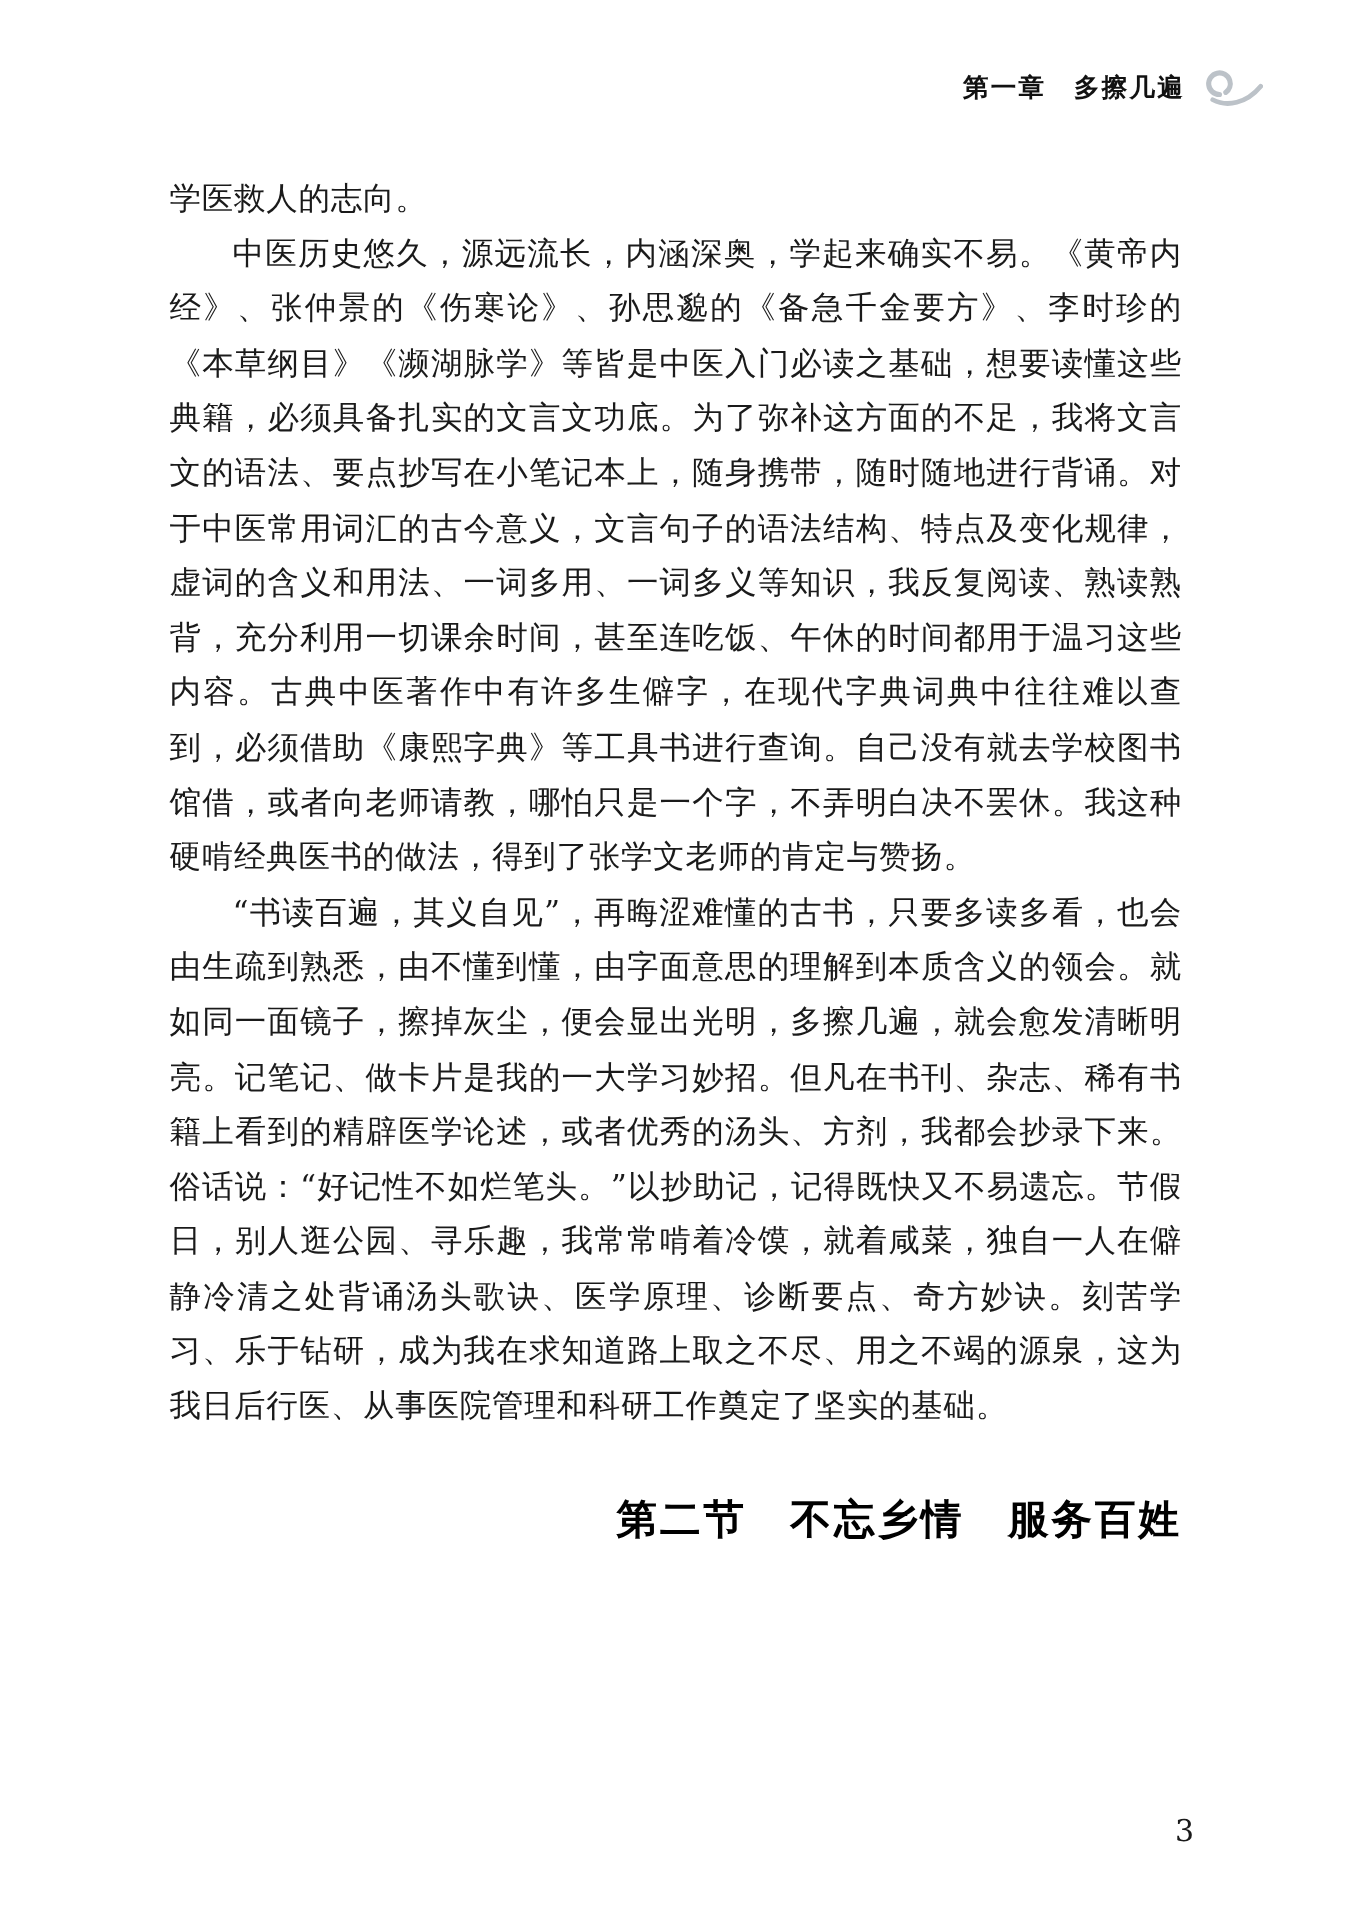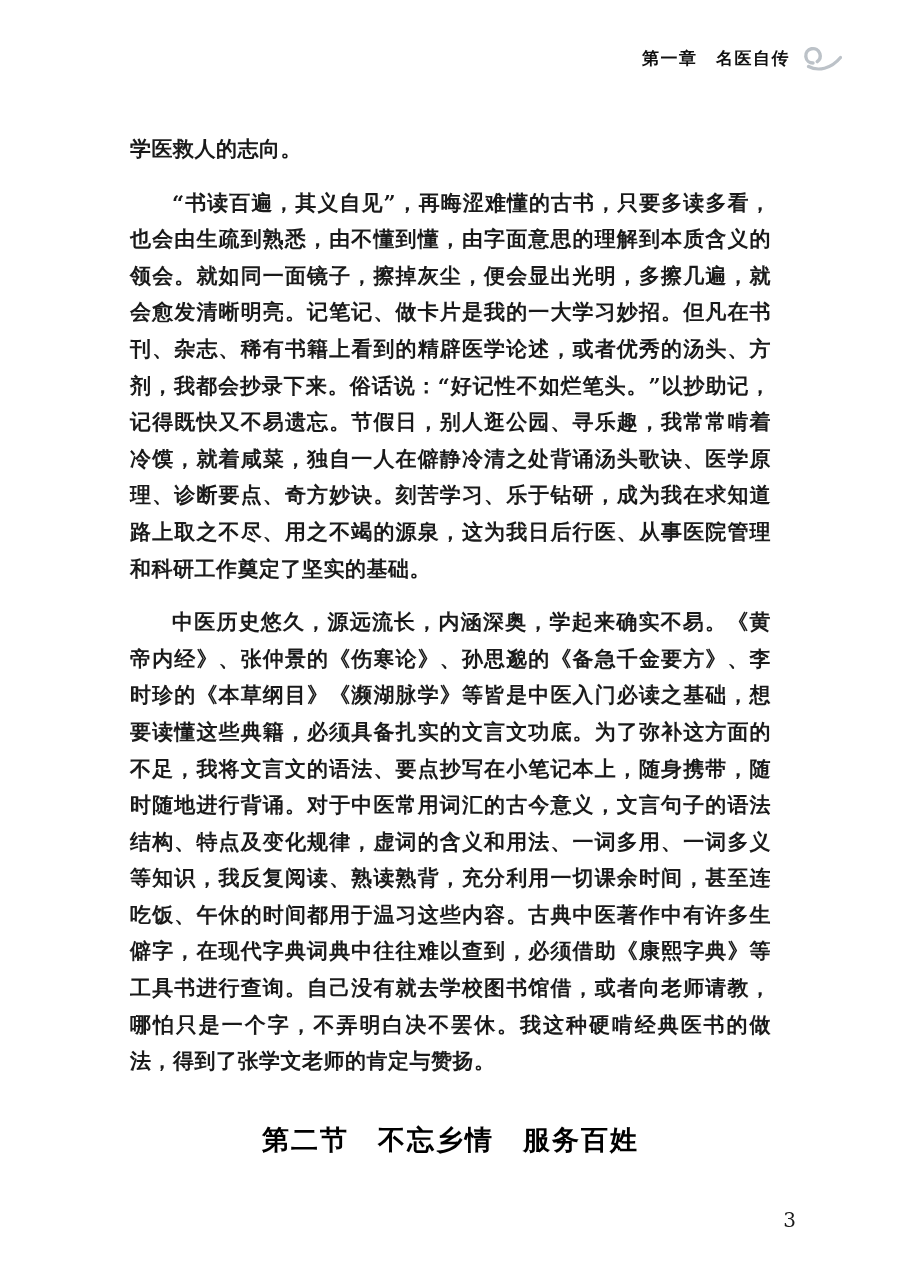--- a/index.html
+++ b/index.html
@@ -49,34 +49,33 @@
     left: 113px;
     right: 112px;
     top: 114px;
     font-size: 21px;
     line-height: 36.6px;
     text-align: justify;
     text-justify: inter-ideograph;
     letter-spacing: 0.5px;
   }
   .page-body p {
-    margin: 17px;
+    margin: 0;
     text-indent: 2em;
-    font-weight: bold;
   }
   .page-body p.continuation {
     text-indent: 0;
   }
 
   
   .section-heading {
-    font-family: Liberation Serif, serif;
+    font-family: Liberation Mono, monospace;
     font-size: 27px;
     font-weight: bold;
-    text-align: center;
+    text-align: right;
     text-indent: 0;
     letter-spacing: 2px;
     color: #000000;
     margin: 44px 0 40px 0;
     line-height: 1.2;
   }
 
   
   .page-number {
     position: absolute;
@@ -86,33 +85,33 @@
     font-family: "DejaVu Serif", "Liberation Serif", serif;
     color: #1a1a1a;
   }
 </style>
 </head>
 <body>
 
 <div class="page">
 
   <header class="page-header">
-    <span class="running-head">第一章　名医自传</span>
+    <span class="running-head">第一章　多擦几遍</span>
     <span class="cloud-wrap">
       <svg width="40" height="28" viewBox="0 0 40 28" aria-hidden="true">
         <path d="M11 19a7.2 7.2 0 1 1 6.8-9.5 7.2 7.2 0 0 1-2.6 8.1" fill="none" stroke="#bcc2c8" stroke-width="3.4" stroke-linecap="round"></path>
         <path d="M6.5 22.5c9.5 5 22.5 2.5 32-9" fill="none" stroke="#bcc2c8" stroke-width="3.2" stroke-linecap="round"></path>
       </svg>
     </span>
   </header>
 
   <main class="page-body">
     <p class="continuation">学医救人的志向。</p>
+    <p>中医历史悠久，源远流长，内涵深奥，学起来确实不易。《黄帝内经》、张仲景的《伤寒论》、孙思邈的《备急千金要方》、李时珍的《本草纲目》《濒湖脉学》等皆是中医入门必读之基础，想要读懂这些典籍，必须具备扎实的文言文功底。为了弥补这方面的不足，我将文言文的语法、要点抄写在小笔记本上，随身携带，随时随地进行背诵。对于中医常用词汇的古今意义，文言句子的语法结构、特点及变化规律，虚词的含义和用法、一词多用、一词多义等知识，我反复阅读、熟读熟背，充分利用一切课余时间，甚至连吃饭、午休的时间都用于温习这些内容。古典中医著作中有许多生僻字，在现代字典词典中往往难以查到，必须借助《康熙字典》等工具书进行查询。自己没有就去学校图书馆借，或者向老师请教，哪怕只是一个字，不弄明白决不罢休。我这种硬啃经典医书的做法，得到了张学文老师的肯定与赞扬。</p>
     <p>“书读百遍，其义自见”，再晦涩难懂的古书，只要多读多看，也会由生疏到熟悉，由不懂到懂，由字面意思的理解到本质含义的领会。就如同一面镜子，擦掉灰尘，便会显出光明，多擦几遍，就会愈发清晰明亮。记笔记、做卡片是我的一大学习妙招。但凡在书刊、杂志、稀有书籍上看到的精辟医学论述，或者优秀的汤头、方剂，我都会抄录下来。俗话说：“好记性不如烂笔头。”以抄助记，记得既快又不易遗忘。节假日，别人逛公园、寻乐趣，我常常啃着冷馍，就着咸菜，独自一人在僻静冷清之处背诵汤头歌诀、医学原理、诊断要点、奇方妙诀。刻苦学习、乐于钻研，成为我在求知道路上取之不尽、用之不竭的源泉，这为我日后行医、从事医院管理和科研工作奠定了坚实的基础。</p>
-    <p>中医历史悠久，源远流长，内涵深奥，学起来确实不易。《黄帝内经》、张仲景的《伤寒论》、孙思邈的《备急千金要方》、李时珍的《本草纲目》《濒湖脉学》等皆是中医入门必读之基础，想要读懂这些典籍，必须具备扎实的文言文功底。为了弥补这方面的不足，我将文言文的语法、要点抄写在小笔记本上，随身携带，随时随地进行背诵。对于中医常用词汇的古今意义，文言句子的语法结构、特点及变化规律，虚词的含义和用法、一词多用、一词多义等知识，我反复阅读、熟读熟背，充分利用一切课余时间，甚至连吃饭、午休的时间都用于温习这些内容。古典中医著作中有许多生僻字，在现代字典词典中往往难以查到，必须借助《康熙字典》等工具书进行查询。自己没有就去学校图书馆借，或者向老师请教，哪怕只是一个字，不弄明白决不罢休。我这种硬啃经典医书的做法，得到了张学文老师的肯定与赞扬。</p>
 
     <h2 class="section-heading">第二节　不忘乡情　服务百姓</h2>
 
   </main>
 
   <span class="page-number">3</span>
 
 </div>
 
 </body></html>

